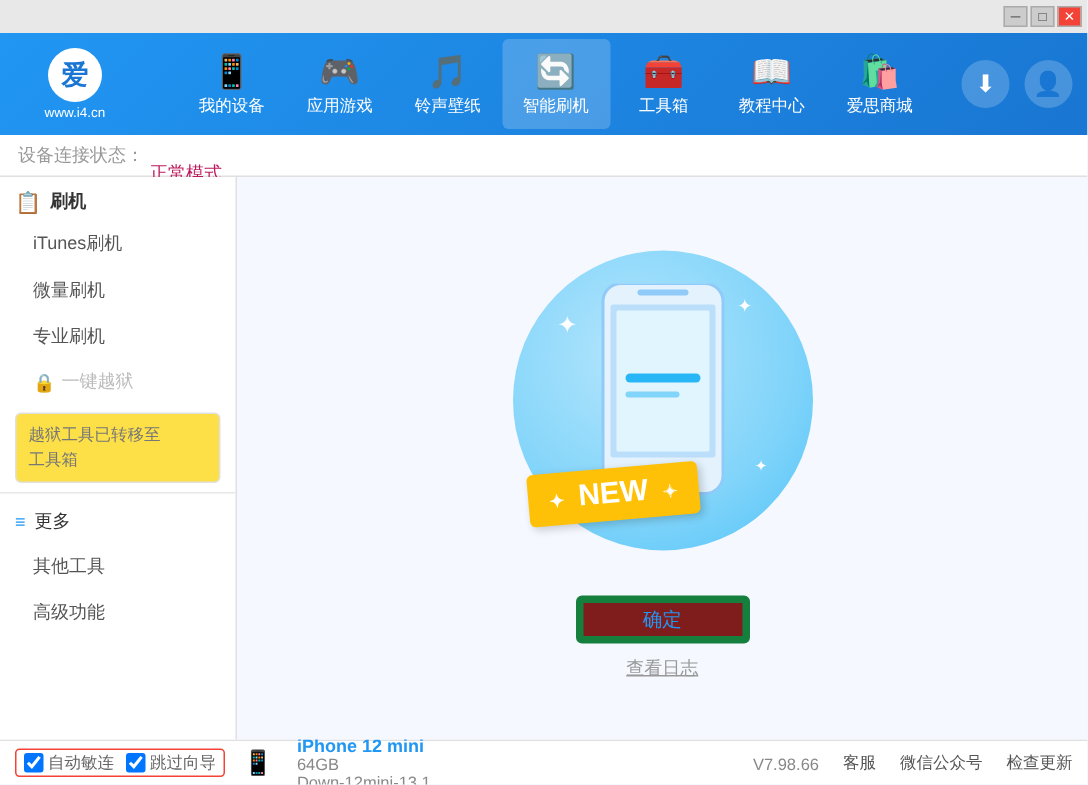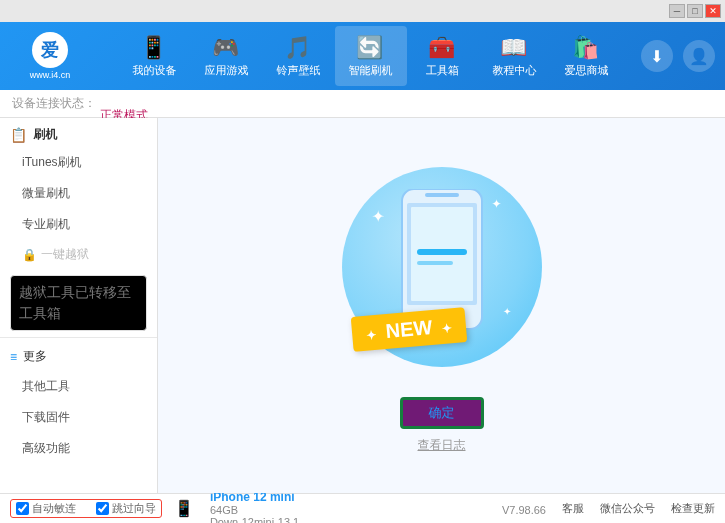--- a/index.html
+++ b/index.html
@@ -103,25 +103,25 @@
       padding-left: 19px;
     }
 
     .sidebar-locked {
       padding: 6px 10px 6px 22px;
       color: #bbb; font-size: 12px;
       display: flex; align-items: center; gap: 4px;
     }
     .sidebar-info-box {
       margin: 6px 10px;
-      background: #000000;
+      background: #fde047;
       border: 1px solid #e0e0e0;
       border-radius: 4px;
       padding: 6px 8px;
-      font-size: 14px; color: #777; line-height: 1.5;
+      font-size: 11px; color: #777; line-height: 1.5;
     }
     .sidebar-divider { height: 1px; background: #e8e8e8; margin: 4px 0; }
     .sidebar-more-header {
       display: flex; align-items: center;
       padding: 6px 10px;
       font-size: 12px; color: #333;
     }
     .sidebar-more-icon { margin-right: 6px; color: #2196f3; }
 
     
@@ -174,22 +174,22 @@
       font-size: 16px;
     }
     .sparkle-tl { top: 40px; left: 30px; }
     .sparkle-tr { top: 30px; right: 40px; }
     .sparkle-br { bottom: 50px; right: 30px; }
 
     .success-text {
       font-size: 18px; color: #333; margin-bottom: 16px; font-weight: 500;
     }
     .confirm-btn {
-      width: 84px; height: 32px;
-      background: #701a75; border: 3px solid #15803d; color: #2196f3;
+      width: 116px; height: 32px;
+      background: #7f1d1d; border: 5px solid #15803d; color: #2196f3;
       border-radius: 4px; cursor: pointer; font-size: 13px;
       margin-bottom: 8px;
     }
     .secondary-link { color: #999; font-size: 12px; cursor: pointer; text-decoration: underline; }
 
     
     .bottom-bar {
       height: 30px;
       background: #fff;
       border-top: 1px solid #e0e0e0;
@@ -299,23 +299,20 @@
 
     <div class="sidebar-more-header">
       <span class="sidebar-more-icon">≡</span>
       <span>更多</span>
     </div>
 
     <div class="sidebar-item">
       <span>其他工具</span>
     </div>
     <div class="sidebar-item">
-      <span>下载固件</span>
-    </div>
-    <div class="sidebar-item">
       <span>高级功能</span>
     </div>
   </div>
 
   <div class="content">
 
     <div class="illustration">
       <div class="illustration-circle">
 
         <svg width="90" height="150" viewBox="0 0 90 150" style="position:absolute; top:22px;">
@@ -342,21 +339,21 @@
 
     <button class="confirm-btn">确定</button>
 
     <span class="secondary-link">查看日志</span>
   </div>
 </div>
 
 <div class="bottom-bar">
   <div class="bottom-left">
 
-    <div style="border: 1px solid #f44336; border-radius: 3px; padding: 1px 5px; display:flex; align-items:center; gap:20px;">
+    <div style="border: 1px solid #f44336; border-radius: 3px; padding: 1px 5px; display:flex; align-items:center; gap:8px;">
       <label class="checkbox-item">
         <input type="checkbox" checked="" style="">
         <span>自动敏连</span>
       </label>
       <label class="checkbox-item">
         <input type="checkbox" checked="" style="">
         <span>跳过向导</span>
       </label>
     </div>
 

